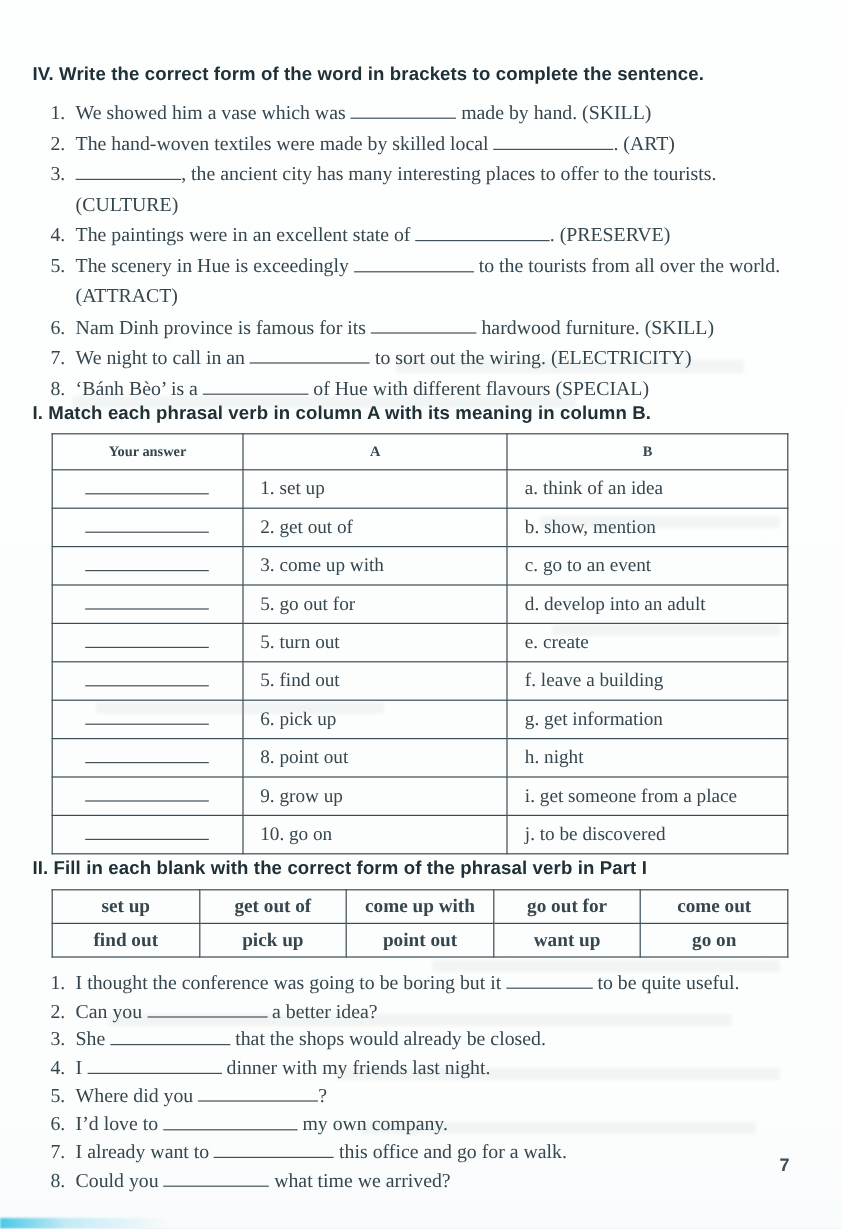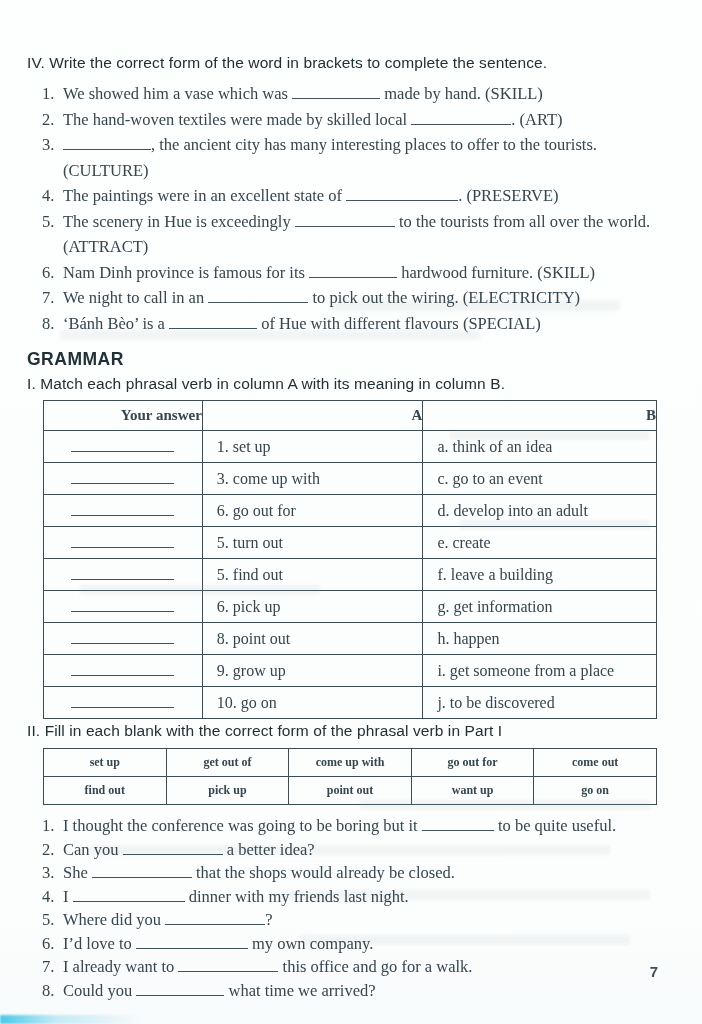--- a/index.html
+++ b/index.html
@@ -12,21 +12,21 @@
     background: linear-gradient(180deg, #fdfefe 0%, #fcfdfd 90%, #f8fbfc 100%);
     overflow: hidden;
     font-family: "Liberation Serif", serif;
     color: #35464f;
     padding: 54px 46px 0 27px;
   }
 
   
   .h-sans {
     font-family: "Liberation Sans", sans-serif;
-    font-weight: normal;
+    font-weight: bold;
     color: #203037;
     font-size: 15.5px;
     letter-spacing: 0.1px;
   }
   .grammar-title {
     font-family: "Liberation Sans", sans-serif;
     font-weight: bold;
     color: #203037;
     font-size: 17.5px;
     letter-spacing: 0.5px;
@@ -63,42 +63,42 @@
   }
   .match-table th, .match-table td {
     border: 1.4px solid #3b4c55;
     height: 32px;
     padding: 0 0 0 14px;
     text-align: left;
     vertical-align: middle;
   }
   .match-table th {
     font-family: "Liberation Serif", serif;
-    font-size: 15px;
-    font-weight: bold;
-    text-align: right;
+    font-size: 12px;
+    font-weight: bold;
+    text-align: center;
     padding: 0;
     height: 30px;
   }
   .col-answer { width: 159px; }
   .col-a { width: 221px; }
   .col-b { width: 234px; }
   .match-table td.answer-cell { text-align: center; padding: 0; }
   .ans-blank {
     display: inline-block;
     width: 103px;
     height: 12px;
     border-bottom: 1.2px solid #41525b;
   }
 
   
   .bank-table {
     margin: 8px 0 4px 16px;
     width: 614px;
-    font-size: 12px;
+    font-size: 16px;
     font-weight: bold;
     color: #35464f;
   }
   .bank-table td {
     border: 1.4px solid #3b4c55;
     height: 28px;
     width: 20%;
     text-align: center;
     vertical-align: middle;
   }
@@ -168,71 +168,75 @@
     <div class="q">
       <span class="num">4.</span><span>The paintings were in an excellent state of </span><span class="blank bw-xl"></span><span>. (PRESERVE)</span>
     </div>
     <div class="q">
       <span class="num">5.</span><span>The scenery in Hue is exceedingly </span><span class="blank bw-l"></span><span> to the tourists from all over the world. (ATTRACT)</span>
     </div>
     <div class="q">
       <span class="num">6.</span><span>Nam Dinh province is famous for its </span><span class="blank bw-m"></span><span> hardwood furniture. (SKILL)</span>
     </div>
     <div class="q">
-      <span class="num">7.</span><span>We night to call in an </span><span class="blank bw-l"></span><span> to pick out the wiring. (ELECTRICITY)</span>
+      <span class="num">7.</span><span>We night to call in an </span><span class="blank bw-l"></span><span> to sort out the wiring. (ELECTRICITY)</span>
     </div>
     <div class="q">
       <span class="num">8.</span><span>‘Bánh Bèo’ is a </span><span class="blank bw-m"></span><span> of Hue with different flavours (SPECIAL)</span>
     </div>
   </div>
 
-  <div class="grammar-title">GRAMMAR</div>
   <div class="h-sans">I. Match each phrasal verb in column A with its meaning in column B.</div>
 
   <table class="match-table">
     <tbody>
         <tr>
       <th class="col-answer">Your answer</th>
       <th class="col-a">A</th>
       <th class="col-b">B</th>
     </tr>
     <tr>
       <td class="answer-cell"><span class="ans-blank"></span></td>
       <td>1. set up</td>
       <td>a. think of an idea</td>
     </tr>
     <tr>
       <td class="answer-cell"><span class="ans-blank"></span></td>
+      <td>2. get out of</td>
+      <td>b. show, mention</td>
+    </tr>
+    <tr>
+      <td class="answer-cell"><span class="ans-blank"></span></td>
       <td>3. come up with</td>
       <td>c. go to an event</td>
     </tr>
     <tr>
       <td class="answer-cell"><span class="ans-blank"></span></td>
-      <td>6. go out for</td>
+      <td>5. go out for</td>
       <td>d. develop into an adult</td>
     </tr>
     <tr>
       <td class="answer-cell"><span class="ans-blank"></span></td>
       <td>5. turn out</td>
       <td>e. create</td>
     </tr>
     <tr>
       <td class="answer-cell"><span class="ans-blank"></span></td>
       <td>5. find out</td>
       <td>f. leave a building</td>
     </tr>
     <tr>
       <td class="answer-cell"><span class="ans-blank"></span></td>
       <td>6. pick up</td>
       <td>g. get information</td>
     </tr>
     <tr>
       <td class="answer-cell"><span class="ans-blank"></span></td>
       <td>8. point out</td>
-      <td>h. happen</td>
+      <td>h. night</td>
     </tr>
     <tr>
       <td class="answer-cell"><span class="ans-blank"></span></td>
       <td>9. grow up</td>
       <td>i. get someone from a place</td>
     </tr>
     <tr>
       <td class="answer-cell"><span class="ans-blank"></span></td>
       <td>10. go on</td>
       <td>j. to be discovered</td>

